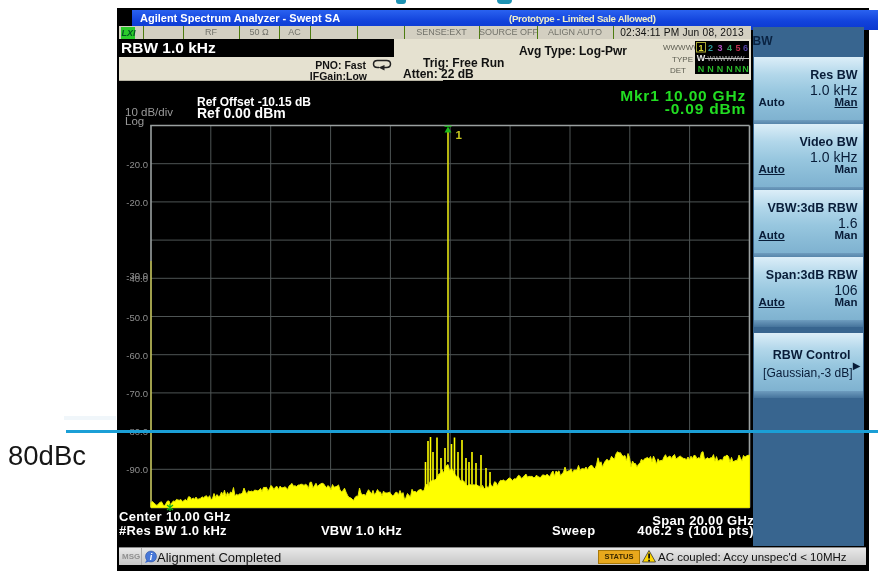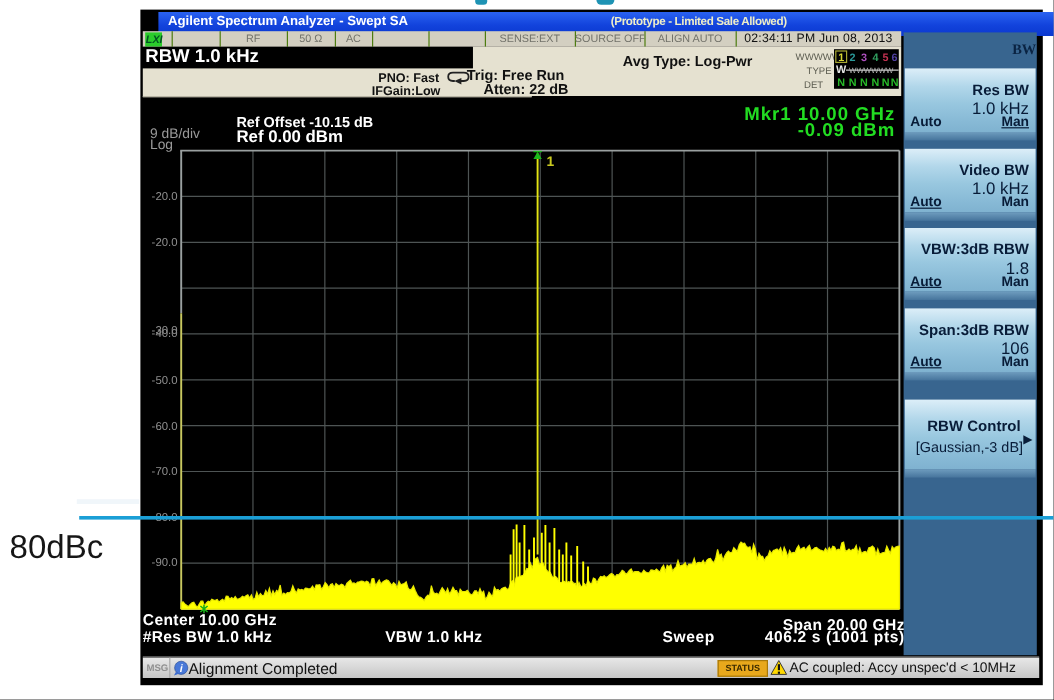--- a/index.html
+++ b/index.html
@@ -9,21 +9,21 @@
 #title .t2{position:absolute;left:377px;top:0;color:#efeec8;font-size:9.7px;letter-spacing:-0.3px;}
 #statusrow{left:119px;top:26px;width:632px;height:13px;background:#d3cfc1;font-size:9px;color:#72726a;}
 .cell{position:absolute;top:0;height:13px;line-height:13.5px;text-align:center;border-right:1px solid #4d7c0f;white-space:nowrap;overflow:hidden;}
 #lxi{position:absolute;left:2px;top:0.5px;width:14px;height:12.5px;background:#2bcb2b;color:#063;}
 #lxi span{position:absolute;left:0.5px;top:0.5px;font-size:9px;font-style:italic;font-weight:bold;color:#052;}
 #rbwbanner{left:119px;top:39px;width:275px;height:18px;background:#000;color:#fff;font-size:15.5px;font-weight:bold;line-height:18px;}
 #beigeR{left:394px;top:39px;width:357px;height:41px;background:#e5e1d0;}
 #beigeL{left:119px;top:57px;width:324px;height:23px;background:#e5e1d0;border-bottom:1px solid #b8b4a4;}
 #pno{left:270px;top:58.5px;width:96px;height:10px;font-size:10.5px;font-weight:bold;color:#111;text-align:right;}
 #ifg{left:270px;top:69.5px;width:97px;height:10px;font-size:10.5px;font-weight:bold;color:#111;text-align:right;}
-#trig{left:389px;top:56px;font-size:12px;font-weight:bold;color:#111;}
+#trig{left:423px;top:56px;font-size:12px;font-weight:bold;color:#111;}
 #atten{left:403px;top:67px;font-size:12px;font-weight:bold;color:#111;}
 #avg{left:519px;top:44px;font-size:12px;font-weight:bold;color:#111;}
 .annlab{font-size:8px;color:#5c5c50;text-align:right;width:30px;}
 #annbox{left:694.5px;top:40.5px;width:54px;height:33px;background:#000;}
 #mkr1{left:600px;top:86.5px;width:146px;text-align:right;color:#22dd22;font-size:15.5px;font-weight:bold;letter-spacing:0.8px;}
 #mkr2{left:600px;top:100px;width:146px;text-align:right;color:#22dd22;font-size:15.5px;font-weight:bold;letter-spacing:0.8px;}
 #refoff{left:197px;top:94.5px;color:#fff;font-size:12px;font-weight:bold;}
 #refl{left:197px;top:104.5px;color:#fff;font-size:14px;font-weight:bold;}
 #dbdiv{left:125px;top:105.5px;color:#9a9a9a;font-size:11.5px;}
 #log{left:125px;top:115px;color:#9a9a9a;font-size:11.5px;}
@@ -33,22 +33,22 @@
 #resbw{left:119px;top:523px;color:#fff;font-size:13px;letter-spacing:0.2px;font-weight:bold;}
 #vbw{left:321px;top:523px;color:#fff;font-size:13px;letter-spacing:0.2px;font-weight:bold;}
 #sweep{left:552px;top:523px;width:202px;text-align:right;color:#fff;font-size:13px;letter-spacing:0.5px;font-weight:bold;}
 #msgbar{left:119px;top:547px;width:747px;height:17px;background:linear-gradient(#e8e8e8,#c6c6c6);border-top:1px solid #8a8a8a;}
 #msgbar .msg{position:absolute;left:3px;top:4px;font-size:8px;color:#909090;font-weight:bold;}
 #msgbar .sep{position:absolute;left:22px;top:0;width:1px;height:17px;background:#aaa;}
 #msgbar .altext{position:absolute;left:38px;top:1.5px;font-size:13px;color:#111;}
 #statusbox{position:absolute;left:479px;top:1.5px;width:40px;height:12px;background:#e8a81c;border:1px solid #a87808;color:#3a2a00;font-size:7.5px;font-weight:bold;text-align:center;line-height:12px;}
 #msgbar .actext{position:absolute;left:539px;top:2.5px;font-size:11.5px;color:#111;}
 #panel{left:752.5px;top:26.5px;width:111px;height:519.5px;background:#38658f;}
-#panel .hdr{position:absolute;left:0;top:7px;width:111px;text-align:right;color:#0a2342;font-size:12px;font-weight:bold;font-family:Liberation Serif, serif;}
-.btn{position:absolute;left:1px;width:109px;height:53px;background:linear-gradient(#dceef8,#b2d7ea 28%,#98c7df 55%,#88bad6 82%,#7fb2d0);}
+#panel .hdr{position:absolute;left:0;top:7px;width:111px;text-align:left;color:#0a2342;font-size:12px;font-weight:bold;}
+.btn{position:absolute;left:1px;width:109px;height:63px;background:linear-gradient(#dceef8,#b2d7ea 28%,#98c7df 55%,#88bad6 82%,#7fb2d0);}
 .btn:after{content:"";position:absolute;left:0;bottom:-7px;width:109px;height:7px;background:linear-gradient(#6e9cbe,#46749c);}
 .btn .ti{position:absolute;right:5px;top:11px;font-size:12.5px;font-weight:bold;color:#081c38;}
 .btn .va{position:absolute;right:5px;top:25px;font-size:14px;color:#081c38;}
 .btn .am{position:absolute;left:5px;right:5px;top:39px;font-size:11.5px;font-weight:bold;color:#081c38;}
 .btn .am .man{float:right;}
 .u{text-decoration:underline;}
 #cyan{left:66px;top:429.5px;width:812px;height:3px;background:#1b9fd6;}
 #cyanghost{left:64px;top:415.5px;width:52px;height:4px;background:#f0f6fa;}
 #dbc{left:8px;top:439.5px;color:#161616;font-size:27.5px;text-align:right;}
 .tealfrag{background:#1e93b4;}
@@ -109,21 +109,21 @@
     <text x="25" y="30.5" fill="#28b828" font-size="9" font-weight="bold" text-anchor="middle">N</text>
     <text x="34.5" y="30.5" fill="#28b828" font-size="9" font-weight="bold" text-anchor="middle">N</text>
     <text x="43" y="30.5" fill="#28b828" font-size="9" font-weight="bold" text-anchor="middle">N</text>
     <text x="50.5" y="30.5" fill="#28b828" font-size="9" font-weight="bold" text-anchor="middle">N</text>
   </svg>
 </div>
 <div class="abs" id="mkr1">Mkr1 10.00 GHz</div>
 <div class="abs" id="mkr2">-0.09 dBm</div>
 <div class="abs" id="refoff">Ref Offset -10.15 dB</div>
 <div class="abs" id="refl">Ref 0.00 dBm</div>
-<div class="abs" id="dbdiv">9 dB/div</div>
+<div class="abs" id="dbdiv">10 dB/div</div>
 <div class="abs" id="log">Log</div>
 <svg class="abs" style="left:0;top:0;" width="878" height="583" viewBox="0 0 878 583">
 <g stroke="#4e5454" stroke-width="1">
 <line x1="210.8" y1="125.5" x2="210.8" y2="507.5"></line>
 <line x1="270.7" y1="125.5" x2="270.7" y2="507.5"></line>
 <line x1="330.6" y1="125.5" x2="330.6" y2="507.5"></line>
 <line x1="390.4" y1="125.5" x2="390.4" y2="507.5"></line>
 <line x1="450.2" y1="125.5" x2="450.2" y2="507.5"></line>
 <line x1="510.1" y1="125.5" x2="510.1" y2="507.5"></line>
 <line x1="570.0" y1="125.5" x2="570.0" y2="507.5"></line>
@@ -213,21 +213,21 @@
       <div class="va">1.0 kHz</div>
     <div class="am"><span>Auto</span><span class="man u">Man</span></div>
   </div>
   <div class="btn" style="top:97px;">
     <div class="ti">Video BW</div>
       <div class="va">1.0 kHz</div>
     <div class="am"><span class="u">Auto</span><span class="man">Man</span></div>
   </div>
   <div class="btn" style="top:163.5px;">
     <div class="ti">VBW:3dB RBW</div>
-      <div class="va">1.8</div>
+      <div class="va">1.6</div>
     <div class="am"><span class="u">Auto</span><span class="man">Man</span></div>
   </div>
   <div class="btn" style="top:230px;">
     <div class="ti">Span:3dB RBW</div>
       <div class="va">106</div>
     <div class="am"><span class="u">Auto</span><span class="man">Man</span></div>
   </div>
   <div class="btn" style="top:306px;height:58px;">
     <div class="ti" style="top:15px;right:12px;">RBW Control</div>
     <div class="va" style="top:33px;right:10px;font-size:12px;">[Gaussian,-3 dB]</div>

